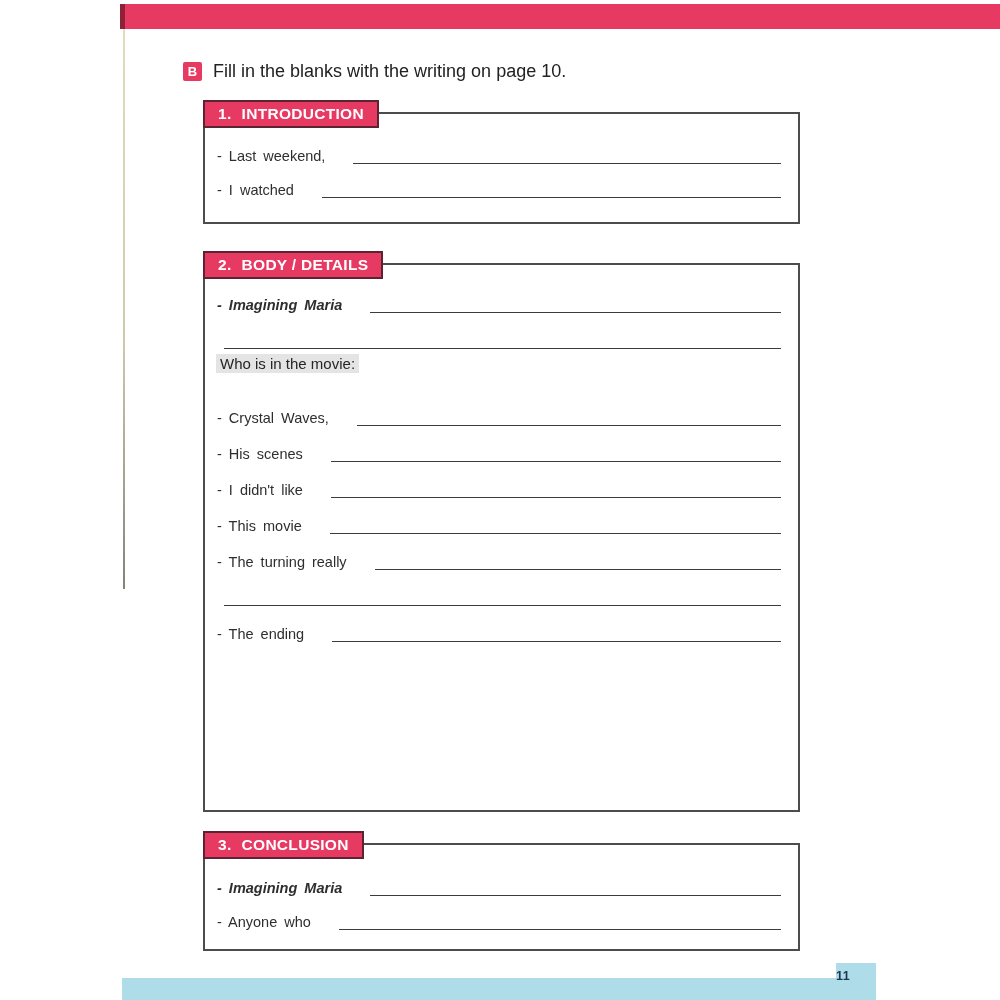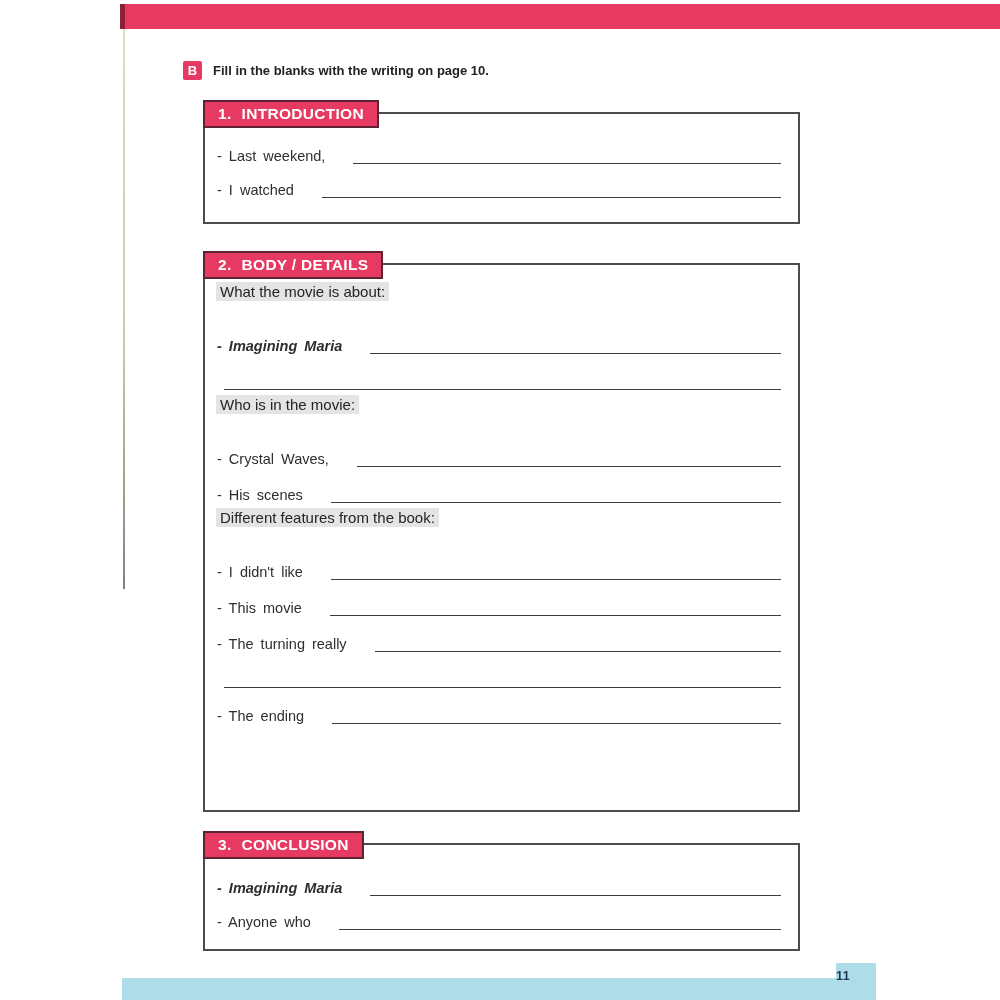--- a/index.html
+++ b/index.html
@@ -11,21 +11,21 @@
   .topbar-edge{position:absolute;left:0;top:0;width:5px;height:100%;background:var(--pink-dark,#8e2038);}
 
   
   .spine-line{position:absolute;left:123px;top:29px;width:2px;height:560px;
               background:linear-gradient(to bottom,#e2dcbe 0%,#d0caad 55%,#83837b 100%);}
 
   
   .exercise-header{position:absolute;left:183px;top:61px;display:flex;align-items:center;gap:11px;}
   .b-badge{width:19px;height:19px;background:var(--pink,#e73a63);color:#fff;font-weight:bold;
            font-size:13px;display:flex;align-items:center;justify-content:center;border-radius:2px;}
-  .instruction{font-size:13px;font-weight:bold;color:#222;}
+  .instruction{font-size:18px;font-weight:normal;color:#222;}
 
   
   .box{position:absolute;left:203px;width:597px;border:2px solid #4c4c4c;background:#fff;
        box-sizing:border-box;}
   .box.sec-0{top:112px;height:112px;padding:16px 17px 0 10px;}
   .box.sec-1{top:263px;height:549px;padding:12px 17px 0 10px;}
   .box.sec-2{top:843px;height:108px;padding:17px 17px 0 10px;}
 
   .badge{position:absolute;top:-14px;left:-2px;height:28px;background:var(--pink,#e73a63);
          border:2px solid #5c2433;color:#fff;display:flex;align-items:center;gap:10px;
@@ -77,43 +77,37 @@
         <div class="row blank-row">
           <span class="label">- I watched</span>
           <span class="line"></span>
         </div>
       </section>
       <section class="box sec-1">
         <div class="badge">
           <span>2.</span>
           <span>BODY / DETAILS</span>
         </div>
-        <div class="row header-row">
-          <span class="hl">What the movie is about:</span>
-        </div>
         <div class="row blank-row italic">
           <span class="label">- Imagining Maria</span>
           <span class="line"></span>
         </div>
         <div class="row line-only">
           <span class="line"></span>
         </div>
         <div class="row header-row">
           <span class="hl">Who is in the movie:</span>
         </div>
         <div class="row blank-row">
           <span class="label">- Crystal Waves,</span>
           <span class="line"></span>
         </div>
         <div class="row blank-row">
           <span class="label">- His scenes</span>
           <span class="line"></span>
-        </div>
-        <div class="row header-row">
-          <span class="hl">Different features from the book:</span>
         </div>
         <div class="row blank-row">
           <span class="label">- I didn't like</span>
           <span class="line"></span>
         </div>
         <div class="row blank-row">
           <span class="label">- This movie</span>
           <span class="line"></span>
         </div>
         <div class="row blank-row">

